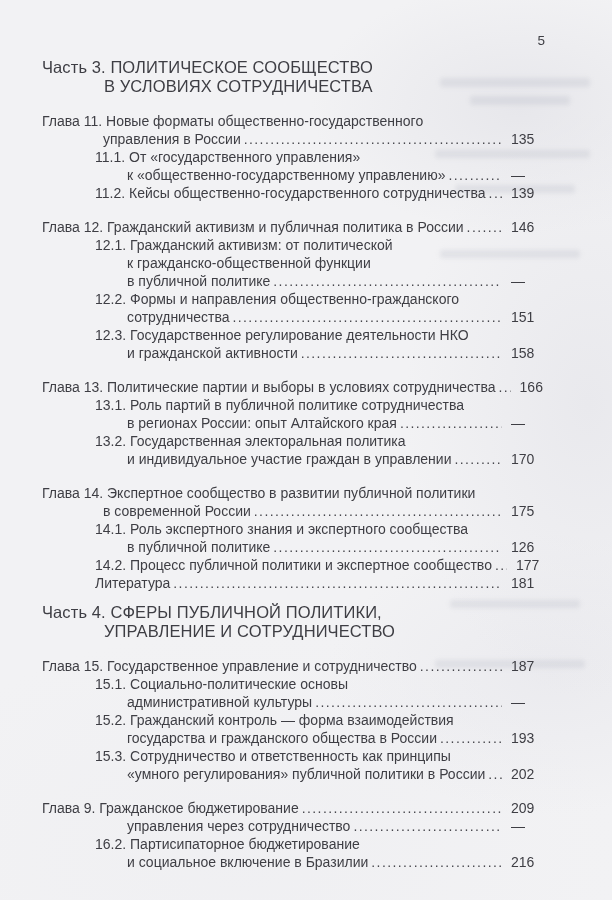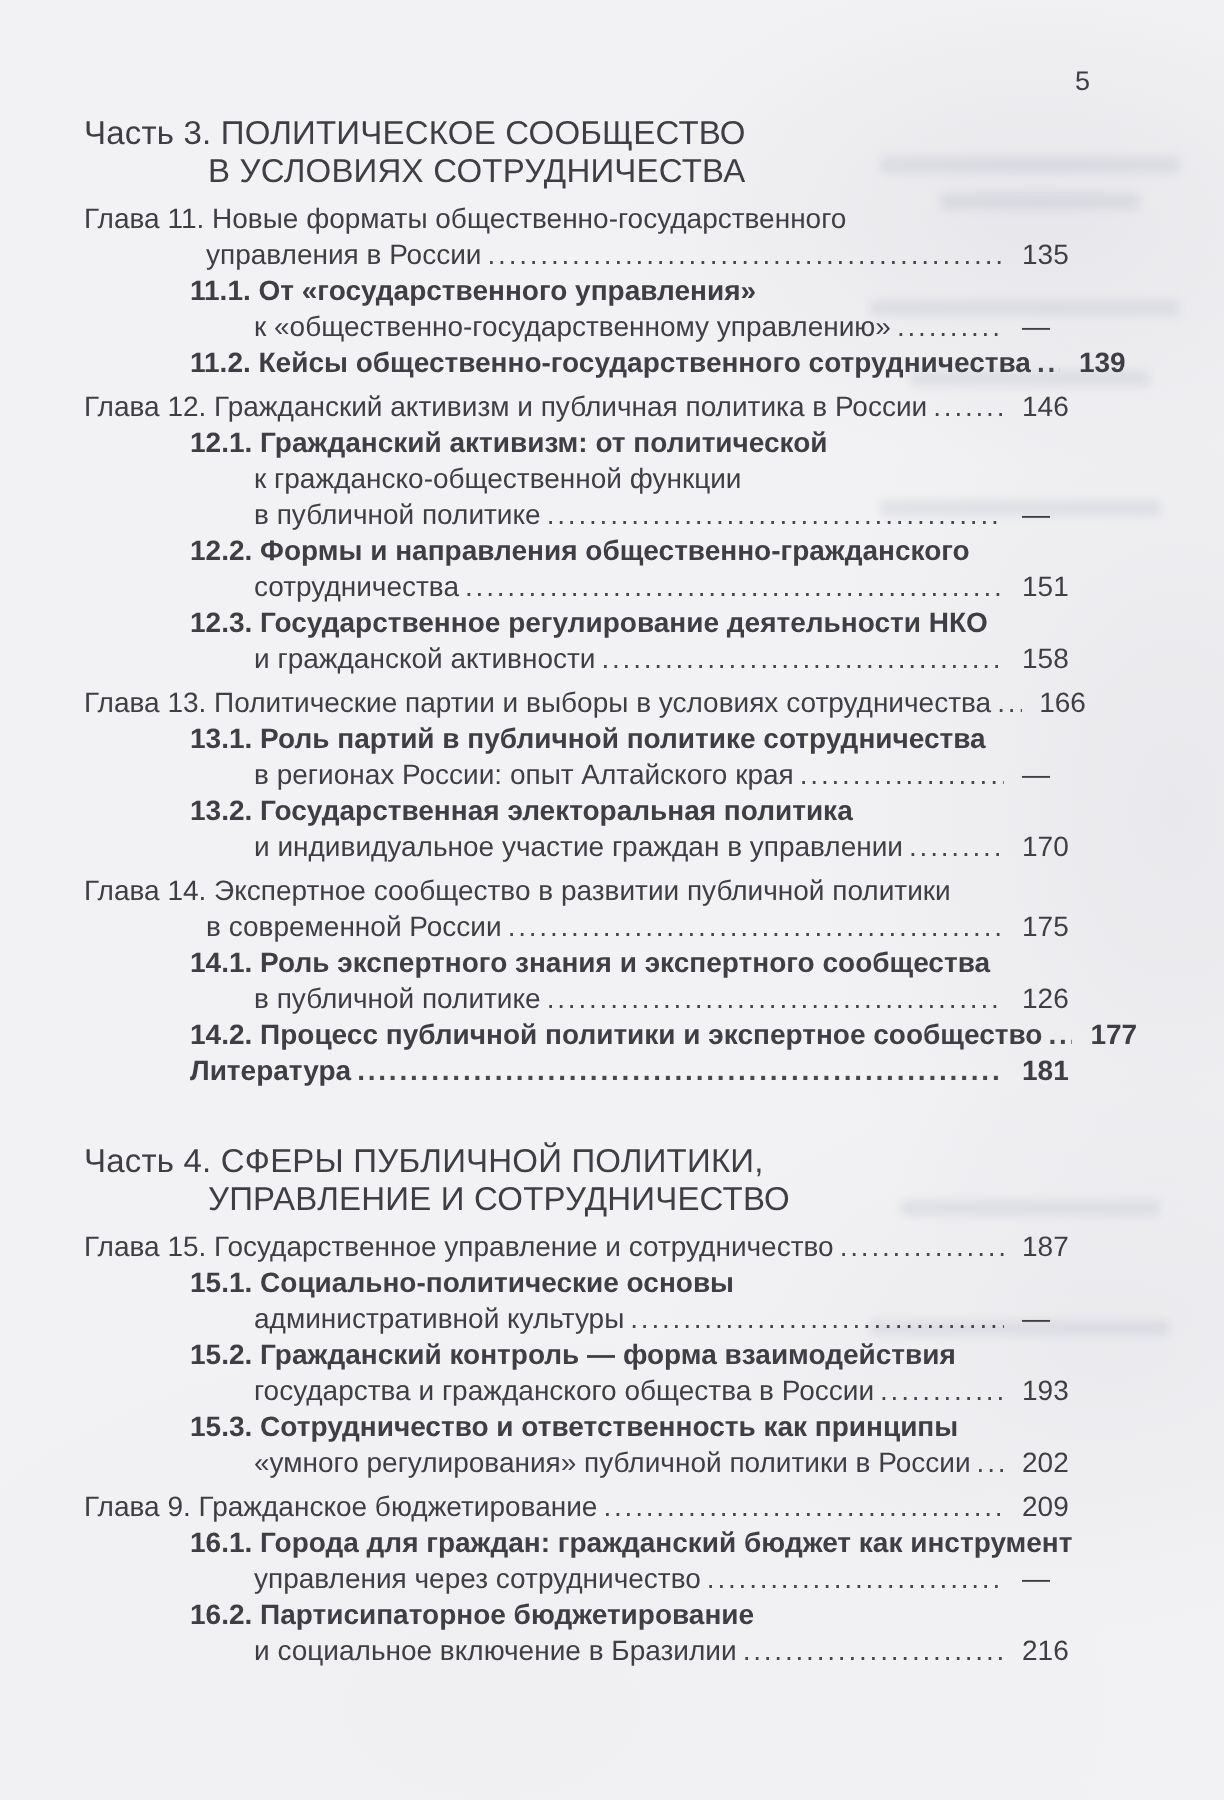--- a/index.html
+++ b/index.html
@@ -57,32 +57,32 @@
     top: 58px;
   }
 
   .line {
     display: flex;
     align-items: baseline;
     font-size: 14px;
     line-height: 18px;
     white-space: nowrap;
   }
-  .line.gap { margin-top: 4px; }
+  .line.gap { margin-top: 16px; }
 
   .line.part, .line.part2 {
     font-size: 16.5px;
     line-height: 19px;
     letter-spacing: 0.1px;
   }
-  .line.part.gap { margin-top: 28px; }
+  .line.part.gap { margin-top: 11px; }
 
   .line.part2    { padding-left: 62px; text-align: right; }
   .line.chapter2 { padding-left: 61px; }
-  .line.sub      { padding-left: 53px; font-weight: bold; }
+  .line.sub      { padding-left: 53px; }
   .line.sub2     { padding-left: 85px; }
 
   .txt { flex: 0 0 auto; }
 
   .leader {
     flex: 1 1 auto;
     overflow: hidden;
     white-space: nowrap;
     min-width: 12px;
     margin: 0 9px 0 3px;
@@ -253,23 +253,20 @@
       <div class="line sub2">
         <span class="txt">«умного регулирования» публичной политики в России</span>
         <span class="leader"></span>
         <span class="pg">202</span>
       </div>
       <div class="line chapter gap">
         <span class="txt">Глава 9. Гражданское бюджетирование</span>
         <span class="leader"></span>
         <span class="pg">209</span>
       </div>
-      <div class="line sub">
-        <span class="txt">16.1. Города для граждан: гражданский бюджет как инструмент</span>
-      </div>
       <div class="line sub2">
         <span class="txt">управления через сотрудничество</span>
         <span class="leader"></span>
         <span class="pg">—</span>
       </div>
       <div class="line sub">
         <span class="txt">16.2. Партисипаторное бюджетирование</span>
       </div>
       <div class="line sub2">
         <span class="txt">и социальное включение в Бразилии</span>

